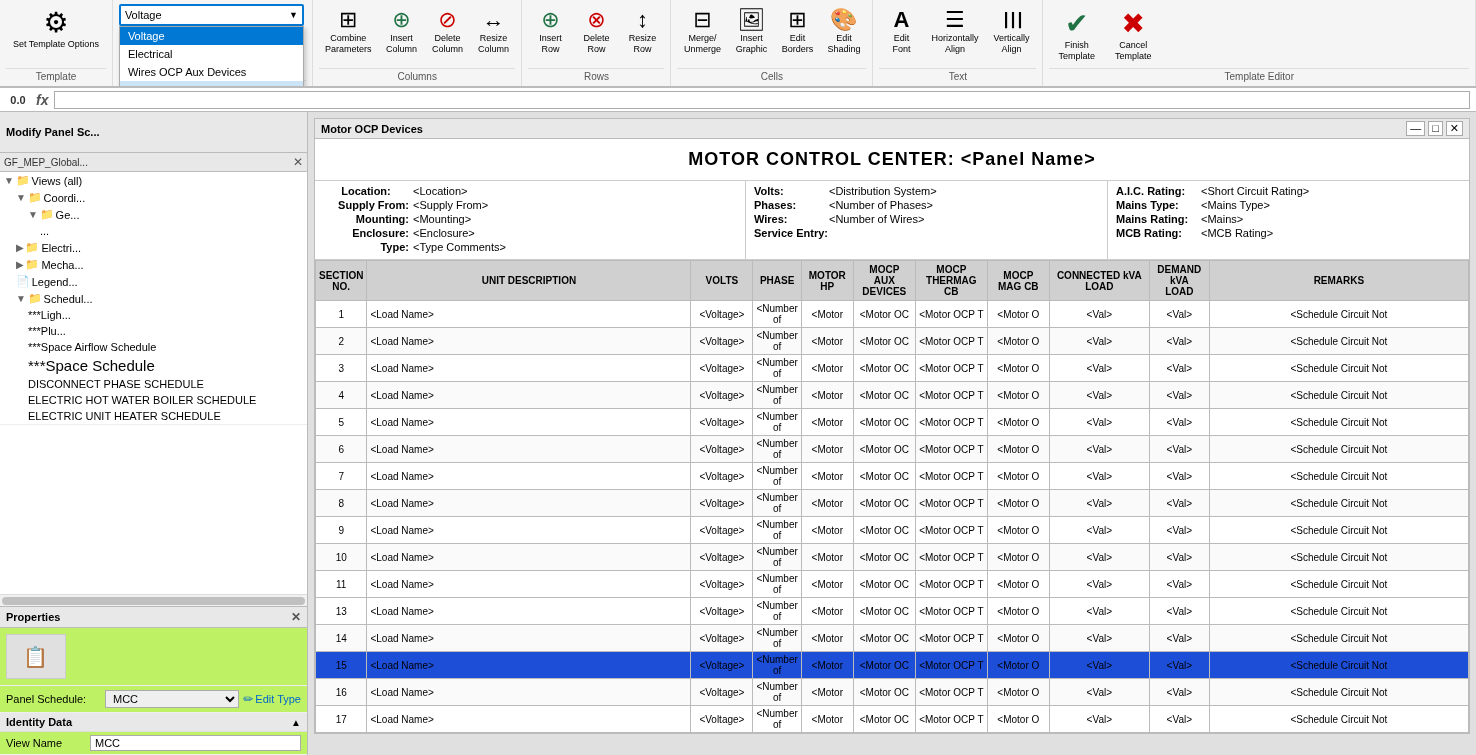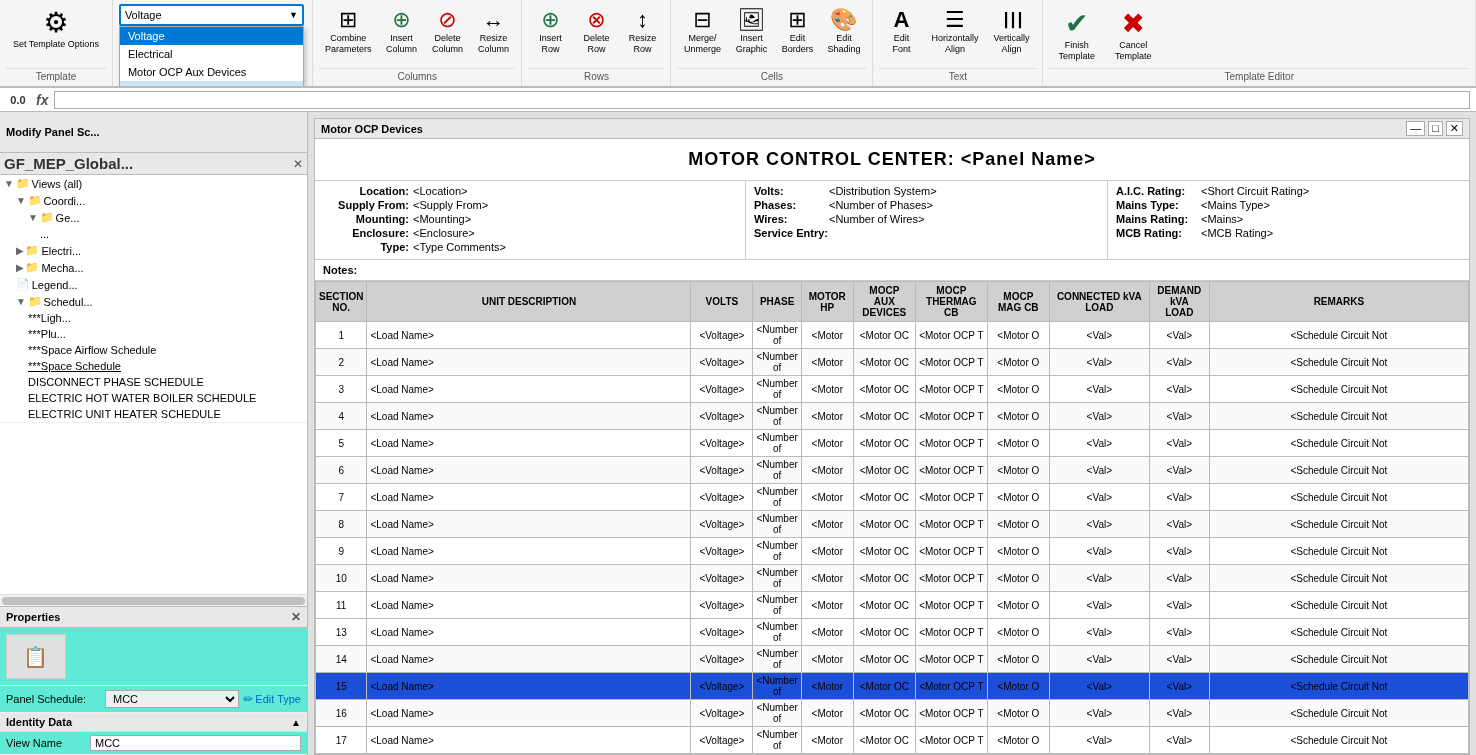--- a/index.html
+++ b/index.html
@@ -23,21 +23,21 @@
 
       <div style="position:relative;">
         <div style="background:white; border:2px solid #0078d4; border-radius:2px; padding:2px 4px; cursor:pointer; width:185px; display:flex; justify-content:space-between; align-items:center; font-size:11px; height:22px;">
           <span>Voltage</span>
           <span style="font-size:9px;">▼</span>
         </div>
 
         <div style="position:absolute; top:22px; left:0; background:white; border:1px solid #aaa; z-index:200; width:185px; box-shadow:2px 2px 5px rgba(0,0,0,0.2);">
           <div style="padding:3px 8px; cursor:pointer; font-size:11px; background:#0078d4; color:white;">Voltage</div>
           <div style="padding:3px 8px; cursor:pointer; font-size:11px;">Electrical</div>
-          <div style="padding:3px 8px; cursor:pointer; font-size:11px;">Motor OCP Aux Devices</div>
+          <div style="padding:3px 8px; cursor:pointer; font-size:11px;">Wires OCP Aux Devices</div>
           <div style="padding:3px 8px; cursor:pointer; font-size:11px; background:#cce4f7;">Electrical - Circuiting</div>
 
         </div>
       </div>
       <div style="display:flex; gap:2px;">
         <div style="display:flex; flex-direction:column; align-items:center; cursor:pointer; padding:2px 5px; border-radius:2px; border:1px solid transparent; min-width:44px;">
           <div style="font-size:18px;">🔢</div>
           <div style="font-size:9px; text-align:center; line-height:1.2;">Format<br>Unit</div>
         </div>
         <div style="display:flex; flex-direction:column; align-items:center; cursor:pointer; padding:2px 5px; border-radius:2px; border:1px solid transparent; min-width:54px;">
@@ -152,21 +152,21 @@
 
 <div style="display:flex; height:calc(755px - 88px - 24px); overflow:hidden;">
 
   <div style="width:308px; min-width:308px; border-right:1px solid #bbb; display:flex; flex-direction:column; background:#fafafa;">
 
     <div style="background:#e8e8e8; padding:14px 6px; font-size:11px; font-weight:bold; border-bottom:1px solid #bbb; display:flex; justify-content:space-between; align-items:center;">
       <span>Modify Panel Sc...</span>
     </div>
 
     <div style="background:#e8e8e8; padding:2px 4px; border-bottom:1px solid #bbb; display:flex; align-items:center; justify-content:space-between;">
-      <span style="font-size:15px; color:#333;font-weight:bold;">GF_MEP_Global...</span>
+      <span style="font-size:10px; color:#333;">GF_MEP_Global...</span>
       <div style="font-size:12px; cursor:pointer; color:#555;">✕</div>
     </div>
 
     <div style="flex:1; overflow-y:auto; overflow-x:hidden; background:white;">
       <div style="padding:2px 4px; cursor:pointer; font-size:11px; display:flex; align-items:center; gap:2px;">
         <span style="color:#666; font-size:10px;">▼</span>
         <span>📁</span>
         <span>Views (all)</span>
       </div>
       <div style="padding:2px 4px 2px 16px; cursor:pointer; font-size:11px; display:flex; align-items:center; gap:2px;">
@@ -203,39 +203,39 @@
       </div>
       <div style="padding:2px 4px 2px 28px; cursor:pointer; font-size:11px;">
         <span>***Ligh...</span>
       </div>
       <div style="padding:2px 4px 2px 28px; cursor:pointer; font-size:11px;">
         <span>***Plu...</span>
       </div>
       <div style="padding:2px 4px 2px 28px; cursor:pointer; font-size:11px;">
         <span>***Space Airflow Schedule</span>
       </div>
-      <div style="padding:2px 4px 2px 28px; cursor:pointer; font-size:11px;text-decoration:underline;">
+      <div style="padding:2px 4px 2px 28px; cursor:pointer; font-size:15px;">
         <span>***Space Schedule</span>
       </div>
       <div style="padding:2px 4px 2px 28px; cursor:pointer; font-size:11px;">
         <span>DISCONNECT PHASE SCHEDULE</span>
       </div>
       <div style="padding:2px 4px 2px 28px; cursor:pointer; font-size:11px;">
         <span>ELECTRIC HOT WATER BOILER SCHEDULE</span>
       </div>
       <div style="padding:2px 4px 2px 28px; cursor:pointer; font-size:11px; border-bottom:1px solid #eee;">
         <span>ELECTRIC UNIT HEATER SCHEDULE</span>
       </div>
     </div>
 
     <div style="height:12px; background:#f0f0f0; border-top:1px solid #ddd; display:flex; align-items:center; padding:0 2px;">
       <div style="flex:1; height:8px; background:#c0c0c0; border-radius:4px;"></div>
     </div>
 
-    <div style="border-top:1px solid #bbb; background:#5eead4;">
+    <div style="border-top:1px solid #bbb; background:#bef264;">
       <div style="background:#e8e8e8; padding:3px 6px; font-size:11px; font-weight:bold; border-bottom:1px solid #bbb; display:flex; justify-content:space-between; align-items:center;">
         <span>Properties</span>
         <div style="font-size:12px; cursor:pointer; color:#555;">✕</div>
       </div>
 
       <div style="padding:6px; display:flex; align-items:center; gap:8px; border-bottom:1px solid #eee;">
         <div style="width:60px; height:45px; background:#e0e0e0; border:1px solid #ccc; display:flex; align-items:center; justify-content:center; font-size:20px;">📋</div>
       </div>
 
       <div style="padding:4px 6px; display:flex; align-items:center; gap:4px; border-bottom:1px solid #eee;">
@@ -274,21 +274,21 @@
     </div>
 
     <div style="background:white; border:1px solid #bbb; border-top:none; min-width:900px;">
 
       <div style="font-size:18px; font-weight:bold; text-align:center; padding:10px; border-bottom:1px solid #ccc; letter-spacing:1px;">MOTOR CONTROL CENTER:  &lt;Panel Name&gt;</div>
 
       <div style="display:flex; border-bottom:1px solid #ccc;">
 
         <div style="flex:1.2; padding:4px 8px; border-right:1px solid #ccc;">
           <div style="display:flex; margin-bottom:2px;">
-            <span style="font-size:11px; font-weight:bold; text-align:right; min-width:90px; padding-right:4px;">Location:</span>
+            <span style="font-size:11px; font-weight:bold; text-align:center; min-width:90px; padding-right:4px;">Location:</span>
             <span style="font-size:11px;">&lt;Location&gt;</span>
           </div>
           <div style="display:flex; margin-bottom:2px;">
             <span style="font-size:11px; font-weight:bold; text-align:right; min-width:90px; padding-right:4px;">Supply From:</span>
             <span style="font-size:11px;">&lt;Supply From&gt;</span>
           </div>
           <div style="display:flex; margin-bottom:2px;">
             <span style="font-size:11px; font-weight:bold; text-align:right; min-width:90px; padding-right:4px;">Mounting:</span>
             <span style="font-size:11px;">&lt;Mounting&gt;</span>
           </div>
@@ -333,21 +333,20 @@
             <span style="font-size:11px; font-weight:bold; min-width:85px; padding-right:4px;">Mains Rating:</span>
             <span style="font-size:11px;">&lt;Mains&gt;</span>
           </div>
           <div style="display:flex; margin-bottom:2px;">
             <span style="font-size:11px; font-weight:bold; min-width:85px; padding-right:4px;">MCB Rating:</span>
             <span style="font-size:11px;">&lt;MCB Rating&gt;</span>
           </div>
         </div>
       </div>
 
-      <div style="padding:4px 8px; border-bottom:1px solid #ccc; font-size:11px; font-weight:bold;">Notes:</div>
 
       <table style="width:100%; border-collapse:collapse; font-size:10px;">
         <thead>
           <tr>
             <th style="border:1px solid #bbb; padding:3px; background:#d0d0d0; font-size:10px; text-align:center; width:48px;">SECTION<br>NO.</th>
             <th style="border:1px solid #bbb; padding:3px; background:#d0d0d0; font-size:10px; text-align:center; min-width:130px;">UNIT DESCRIPTION</th>
             <th style="border:1px solid #bbb; padding:3px; background:#d0d0d0; font-size:10px; text-align:center; width:62px;">VOLTS</th>
             <th style="border:1px solid #bbb; padding:3px; background:#d0d0d0; font-size:10px; text-align:center; width:48px;">PHASE</th>
             <th style="border:1px solid #bbb; padding:3px; background:#d0d0d0; font-size:10px; text-align:center; width:52px;">MOTOR<br>HP</th>
             <th style="border:1px solid #bbb; padding:3px; background:#d0d0d0; font-size:10px; text-align:center; width:62px;">MOCP<br>AUX<br>DEVICES</th>

